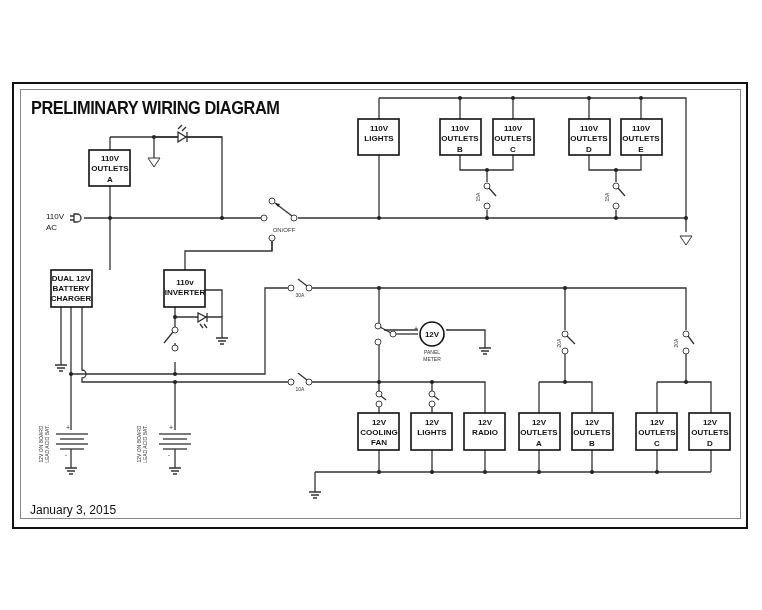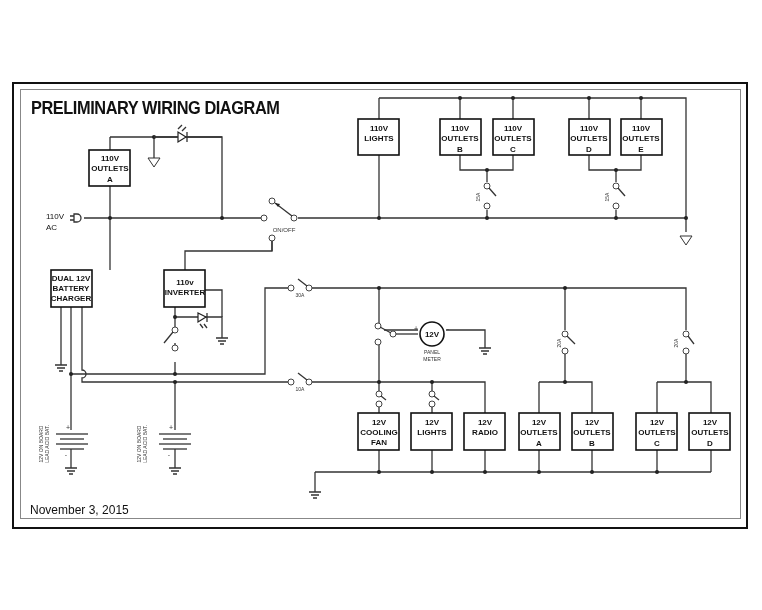--- a/index.html
+++ b/index.html
@@ -16,21 +16,21 @@
   .lbl { font-family:"Liberation Sans", sans-serif; font-size:8px; fill:#111; text-anchor:middle; font-weight:bold; }
   .small { font-family:"Liberation Sans", sans-serif; font-size:5px; fill:#333; text-anchor:middle; }
   .side { font-family:"Liberation Sans", sans-serif; font-size:8px; fill:#111; }
 </style>
 </head>
 <body>
 
 <div id="frame-outer"></div>
 <div id="frame-inner"></div>
 <div id="title">PRELIMINARY WIRING DIAGRAM</div>
-<div id="date">November 3, 2015</div>
+<div id="date">January 3, 2015</div>
 
 <svg id="schematic" width="762" height="610">
 
   <g>
     <path class="w" d="M110 137 V150 M110 186 V218"></path>
     <path class="w" d="M110 137 H222 V218"></path>
     <path class="w" d="M154 137 V158"></path>
     <path class="w" d="M84 218 H262"></path>
     <path class="w" d="M298 218 H686 V232"></path>
     <path class="w" d="M379 98 H686 V218"></path>

